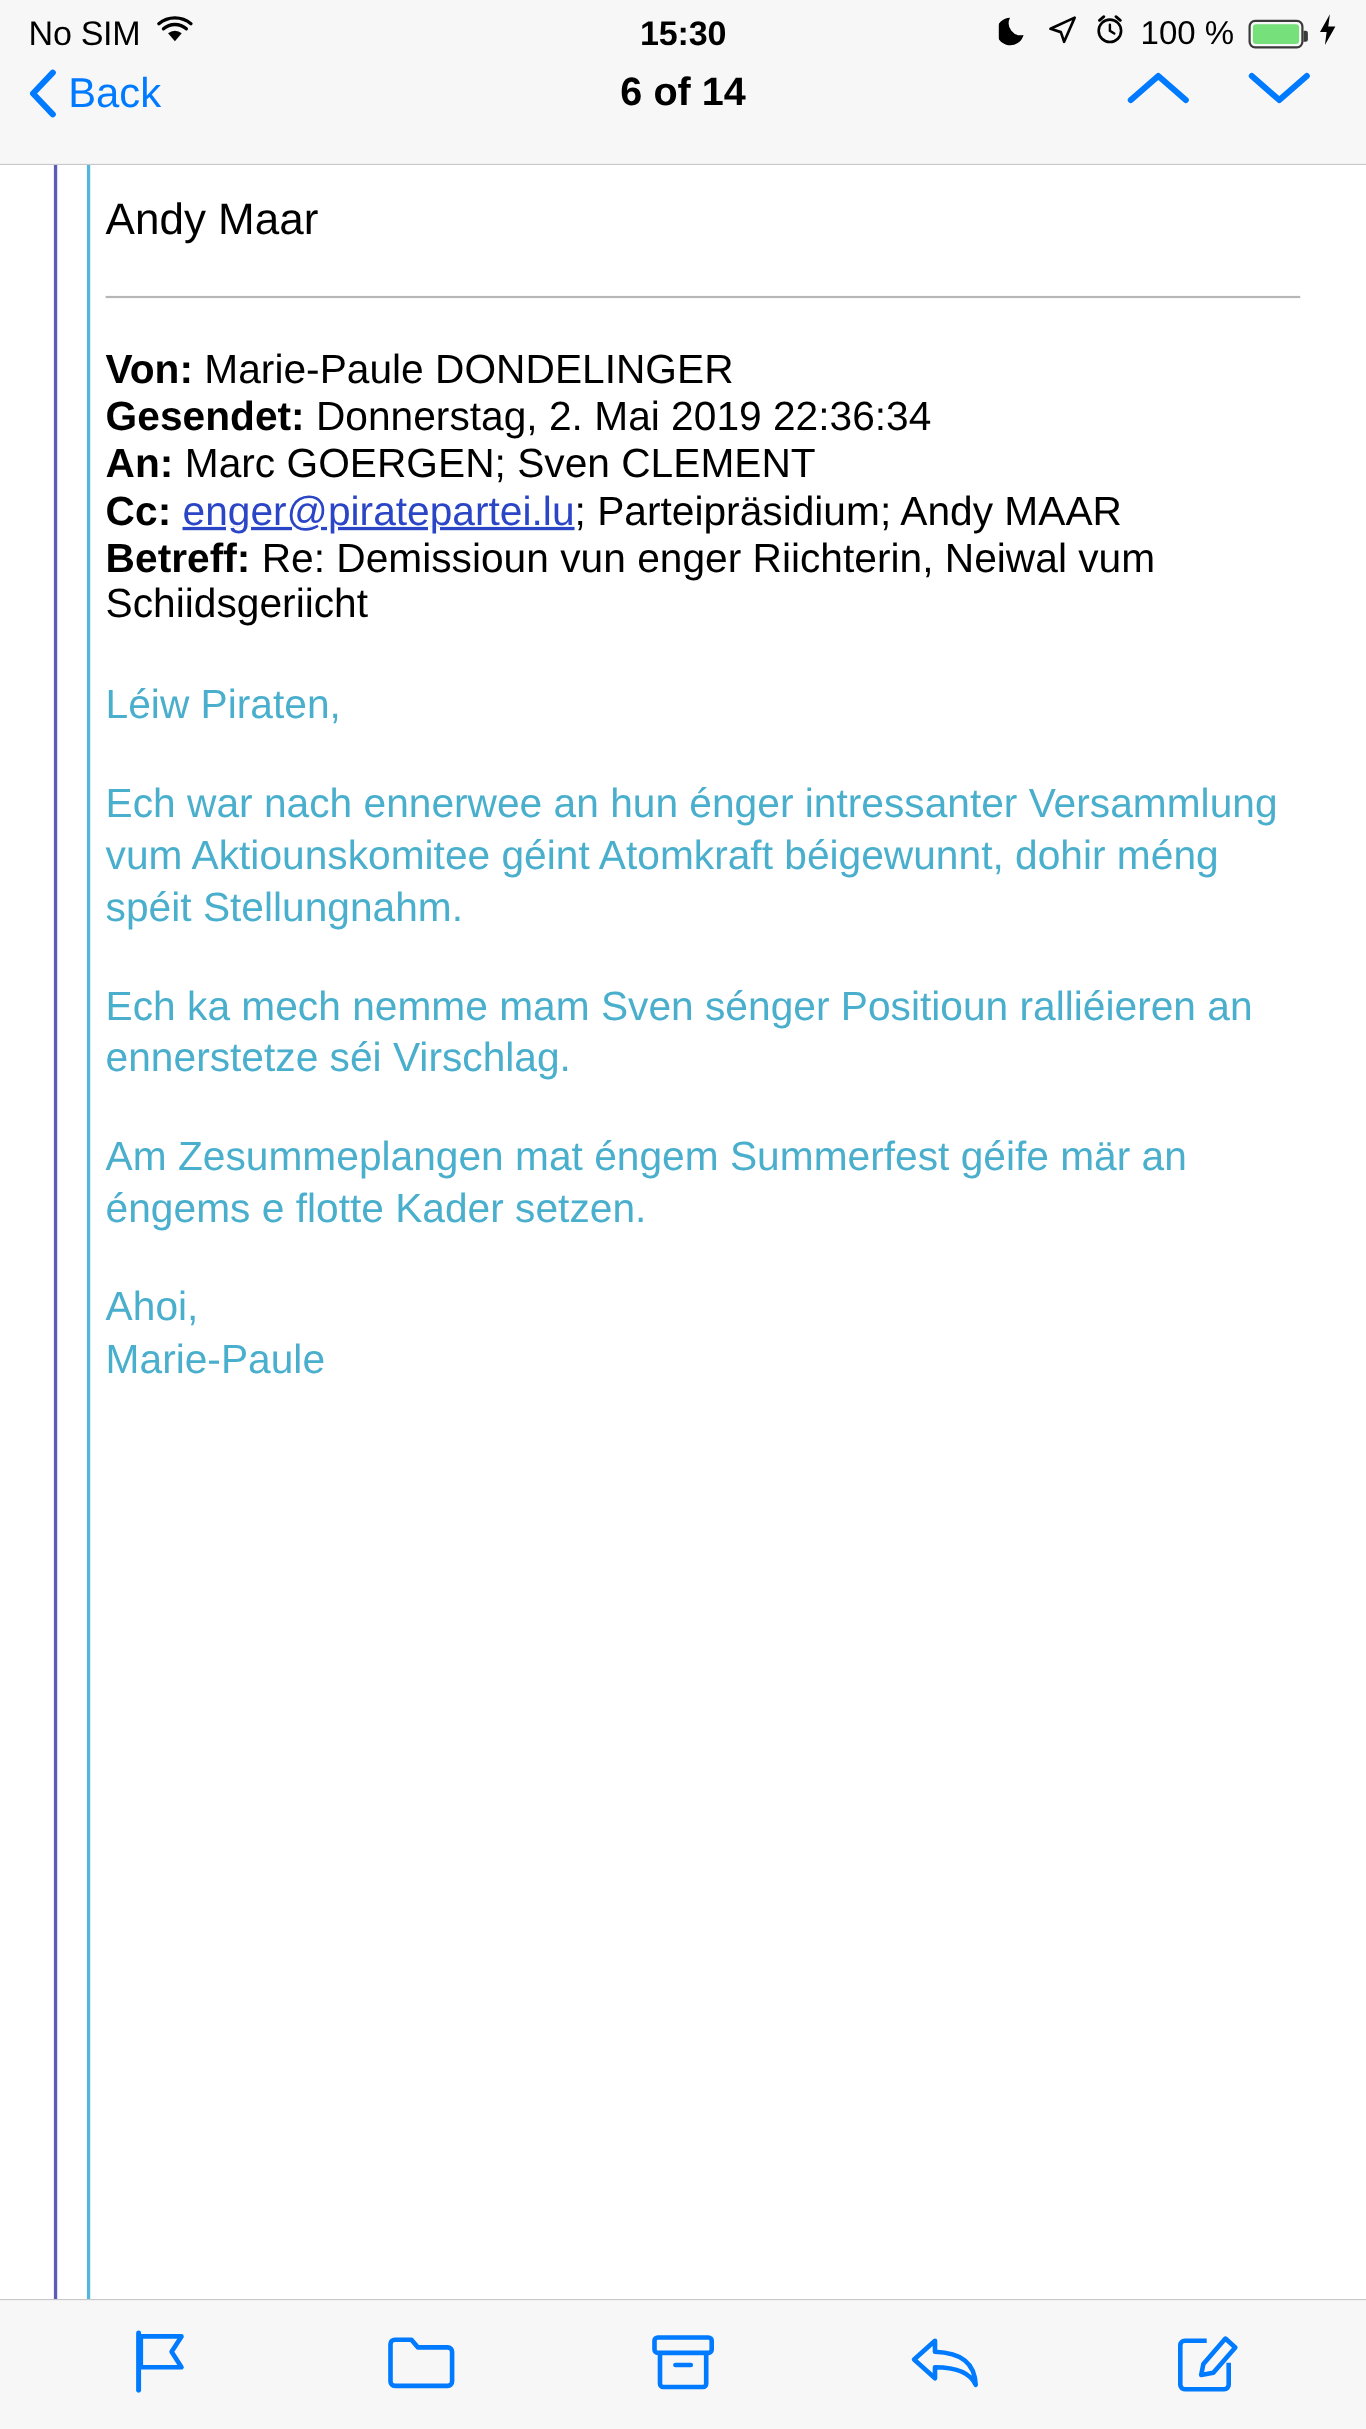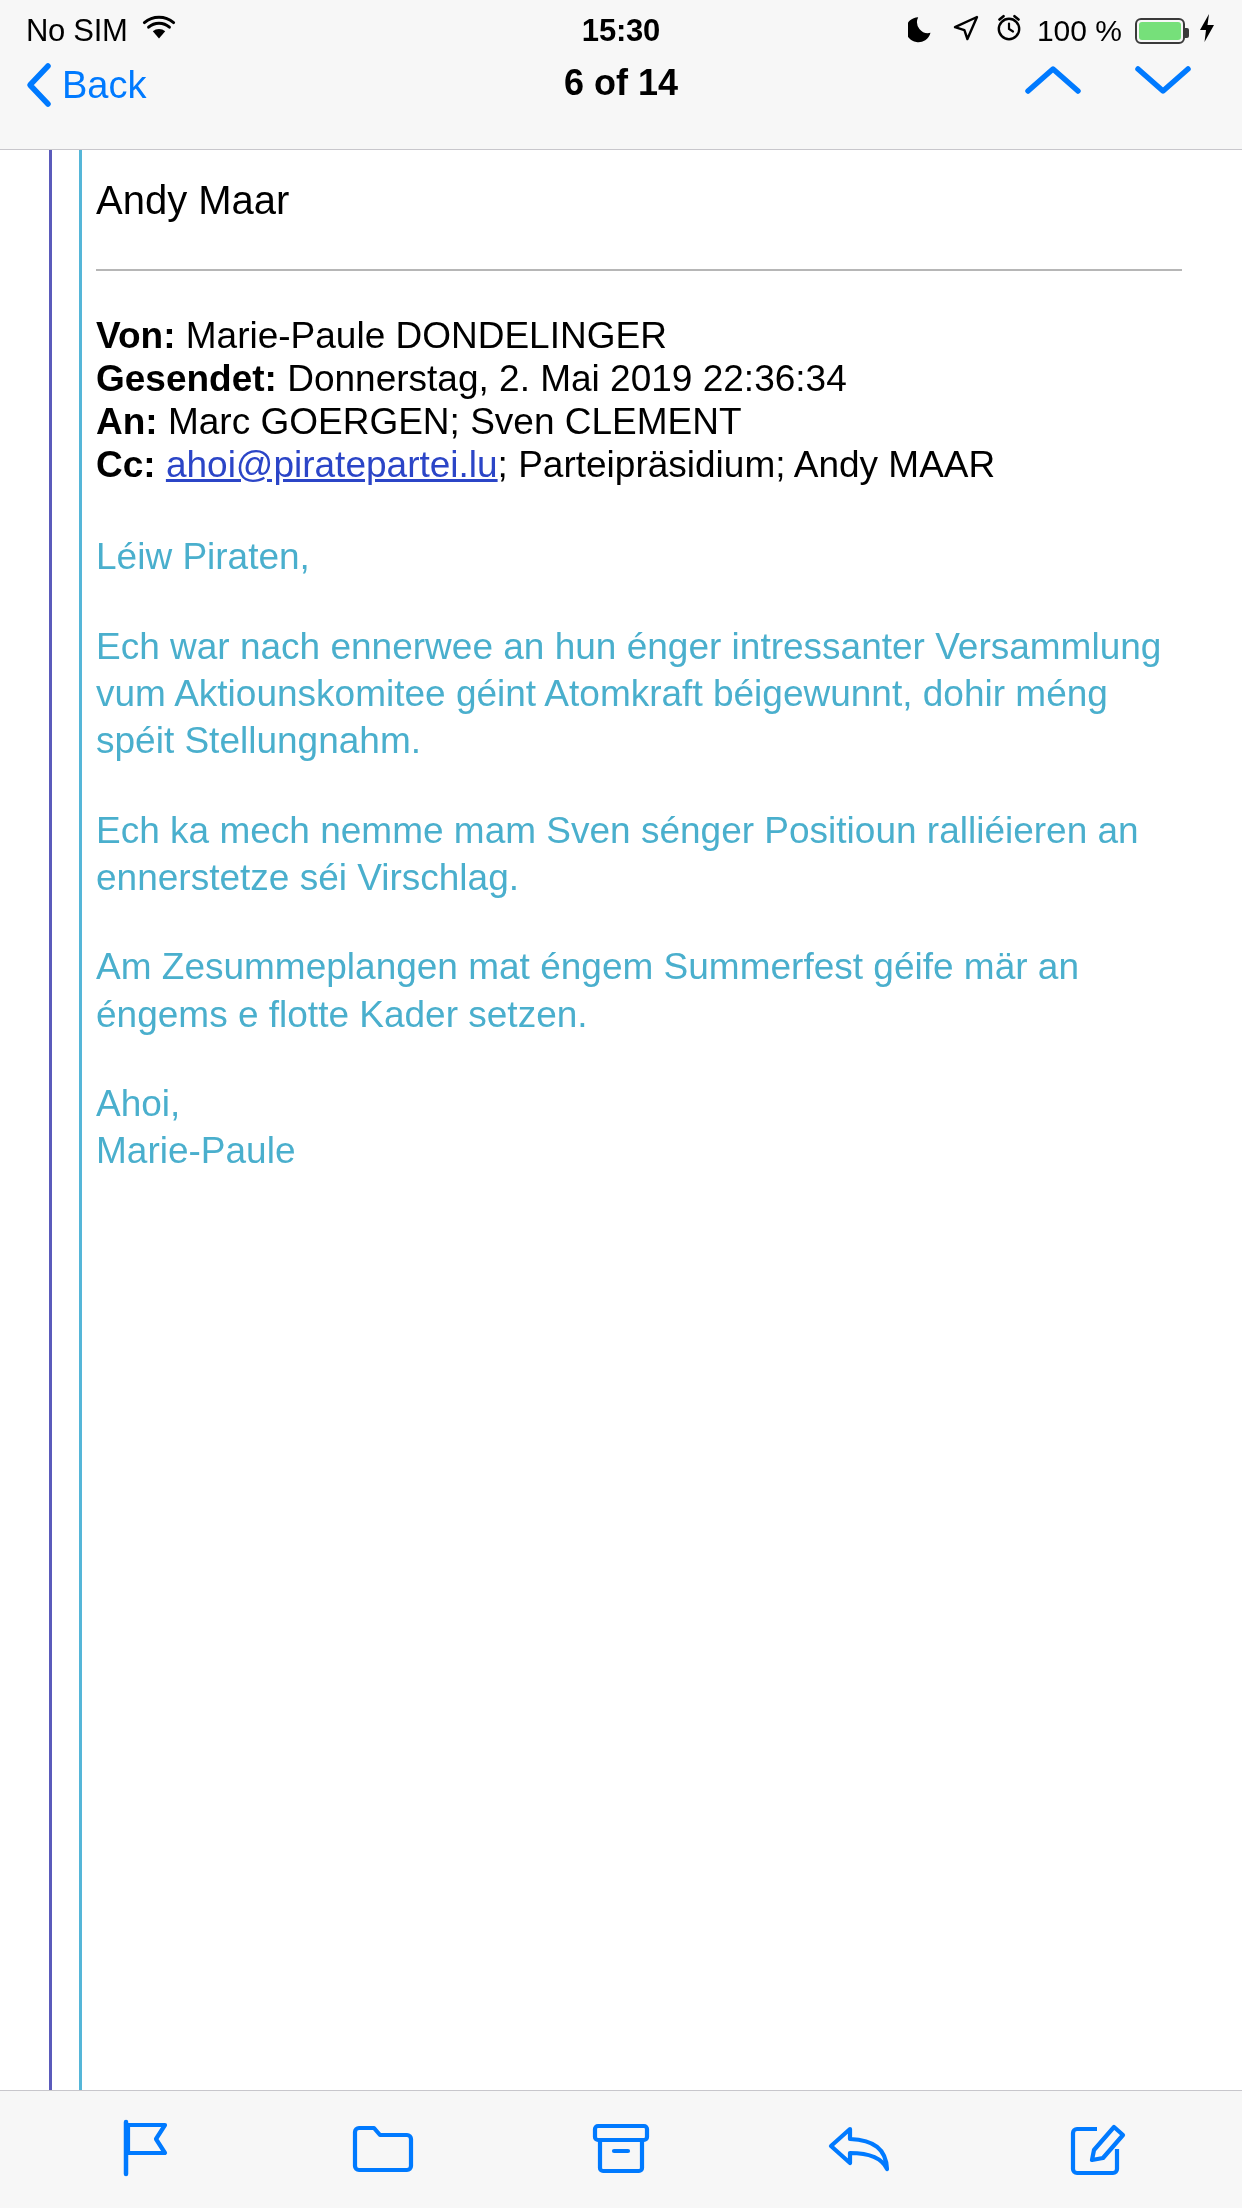--- a/index.html
+++ b/index.html
@@ -274,21 +274,25 @@
     <div class="hdr">
       <b>Gesendet:</b>
       <span>Donnerstag, 2. Mai 2019 22:36:34</span>
     </div>
     <div class="hdr">
       <b>An:</b>
       <span>Marc GOERGEN; Sven CLEMENT</span>
     </div>
     <div class="hdr">
       <b>Cc:</b>
-      <a href="#">ahoi@piratepartei.lu</a><span>; Parteipräsidium; Andy MAAR</span>
+      <a href="#">enger@piratepartei.lu</a><span>; Parteipräsidium; Andy MAAR</span>
+    </div>
+    <div class="hdr">
+      <b>Betreff:</b>
+      <span>Re: Demissioun vun enger Riichterin, Neiwal vum Schiidsgeriicht</span>
     </div>
 
     <div class="body-text">
       <p>Léiw Piraten,</p>
       <p>Ech war nach ennerwee an hun énger intressanter Versammlung vum Aktiounskomitee géint Atomkraft béigewunnt, dohir méng spéit Stellungnahm.</p>
       <p>Ech ka mech nemme mam Sven sénger Positioun ralliéieren an ennerstetze séi Virschlag.</p>
       <p>Am Zesummeplangen mat éngem Summerfest géife mär an éngems e flotte Kader setzen.</p>
       <p class="tight">Ahoi,</p>
       <p>Marie-Paule</p>
     </div>

